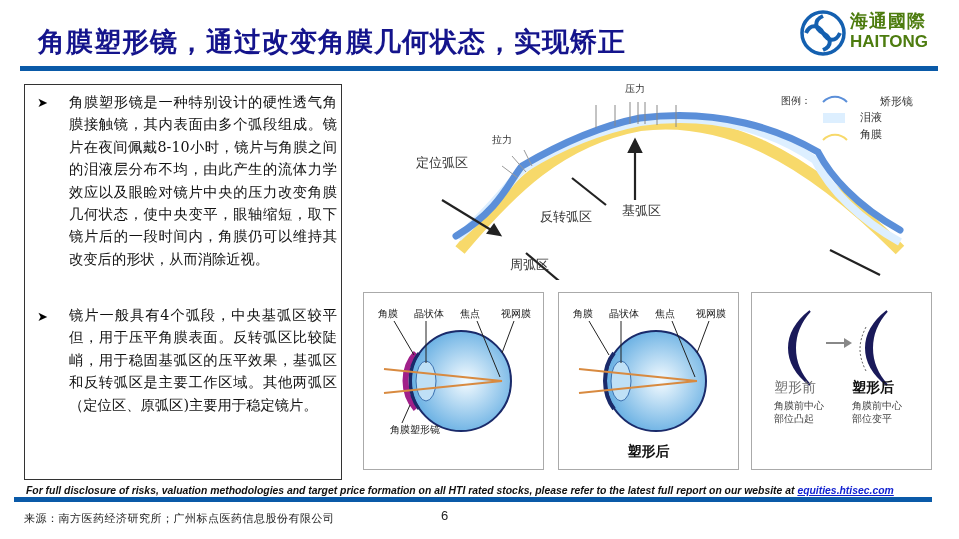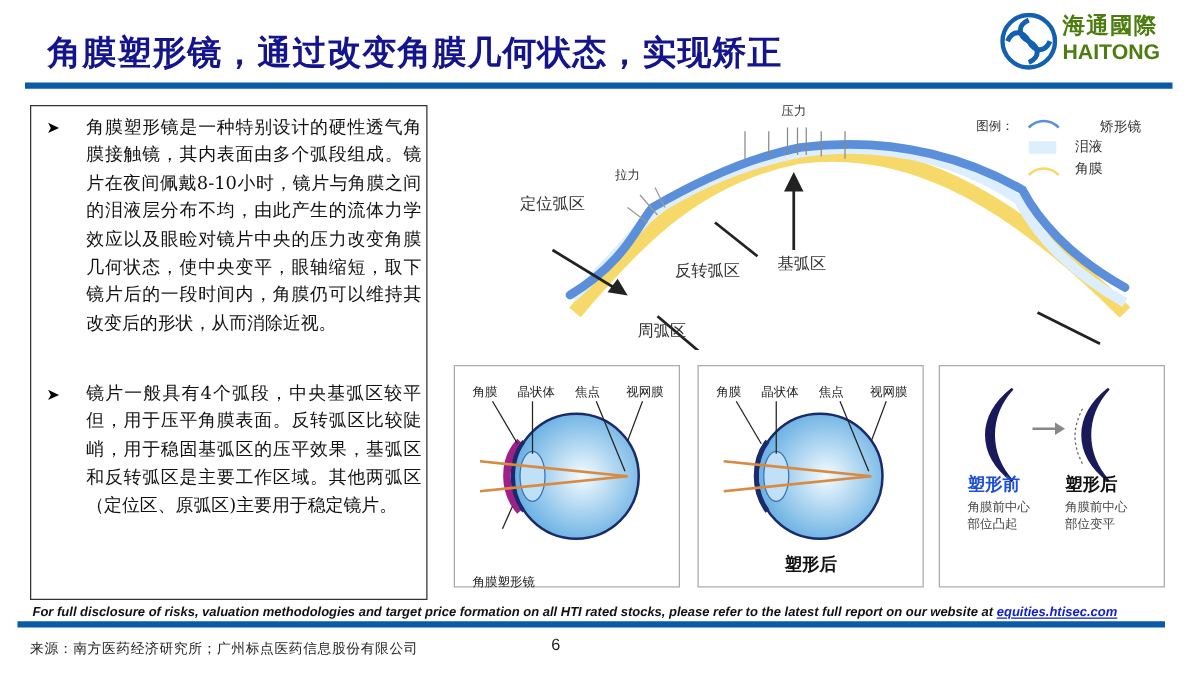--- a/index.html
+++ b/index.html
@@ -118,21 +118,21 @@
         <line x1="62" y1="28" x2="62" y2="70"></line>
         <line x1="113" y1="28" x2="136" y2="84"></line>
         <line x1="150" y1="28" x2="138" y2="60"></line>
         <line x1="38" y1="130" x2="46" y2="112"></line>
       </g>
   </svg>
   <span class="eye-lbl" style="left:14px;">角膜</span>
   <span class="eye-lbl" style="left:50px;">晶状体</span>
   <span class="eye-lbl" style="left:96px;">焦点</span>
   <span class="eye-lbl" style="left:137px;">视网膜</span>
-  <span class="eye-lbl" style="left:14px;top:130px;margin-top:36px;">角膜塑形镜</span>
+  <span class="eye-lbl" style="left:26px;top:130px;">角膜塑形镜</span>
 </div>
 
 <div class="panel" style="left:558px;">
   <svg width="181" height="178" viewBox="0 0 181 178" style="position:absolute;left:0;top:0;">
     <defs>
         <radialGradient id="eye2" cx="55%" cy="50%" r="60%">
           <stop offset="0" stop-color="#f4fbff"></stop>
           <stop offset="1" stop-color="#5aa8e0"></stop>
         </radialGradient>
       </defs>
@@ -156,21 +156,21 @@
 </div>
 
 <div class="panel" style="left:751px;">
   <svg width="181" height="178" viewBox="0 0 181 178" style="position:absolute;left:0;top:0;">
     <path d="M58 18 C30 40 30 70 58 92 C38 70 38 40 58 18 Z" fill="#1a1a5a" stroke="#1a1a5a" stroke-width="2"></path>
     <line x1="74" y1="50" x2="96" y2="50" stroke="#888" stroke-width="2"></line>
     <polygon points="100,50 92,45 92,55" fill="#888"></polygon>
     <path d="M135 18 C107 40 107 70 135 92 C115 70 115 40 135 18 Z" fill="#1a1a5a" stroke="#1a1a5a" stroke-width="2"></path>
     <path d="M114 34 C106 50 106 62 114 78" fill="none" stroke="#666" stroke-width="1" stroke-dasharray="2,2"></path>
   </svg>
-  <div style="position:absolute;left:22px;top:86px;font-size:14px;font-weight:bold;color:#1d4ed8;text-align:center;">塑形前</div>
+  <div style="position:absolute;left:22px;top:86px;font-size:14px;font-weight:normal;color:#737373;text-align:center;">塑形前</div>
   <div style="position:absolute;left:22px;top:106px;font-size:10px;color:#444;">角膜前中心</div>
   <div style="position:absolute;left:22px;top:119px;font-size:10px;color:#444;">部位凸起</div>
   <div style="position:absolute;left:100px;top:86px;font-size:14px;font-weight:bold;color:#111;">塑形后</div>
   <div style="position:absolute;left:100px;top:106px;font-size:10px;color:#444;">角膜前中心</div>
   <div style="position:absolute;left:100px;top:119px;font-size:10px;color:#444;">部位变平</div>
 </div>
 
 <div class="disclaimer"><span>For full disclosure of risks, valuation methodologies and target price formation on all HTI rated stocks, please refer to the latest full report on our website at </span><a>equities.htisec.com</a></div>
 <div class="bottom-rule"></div>
 <div class="source">来源：南方医药经济研究所；广州标点医药信息股份有限公司</div>

